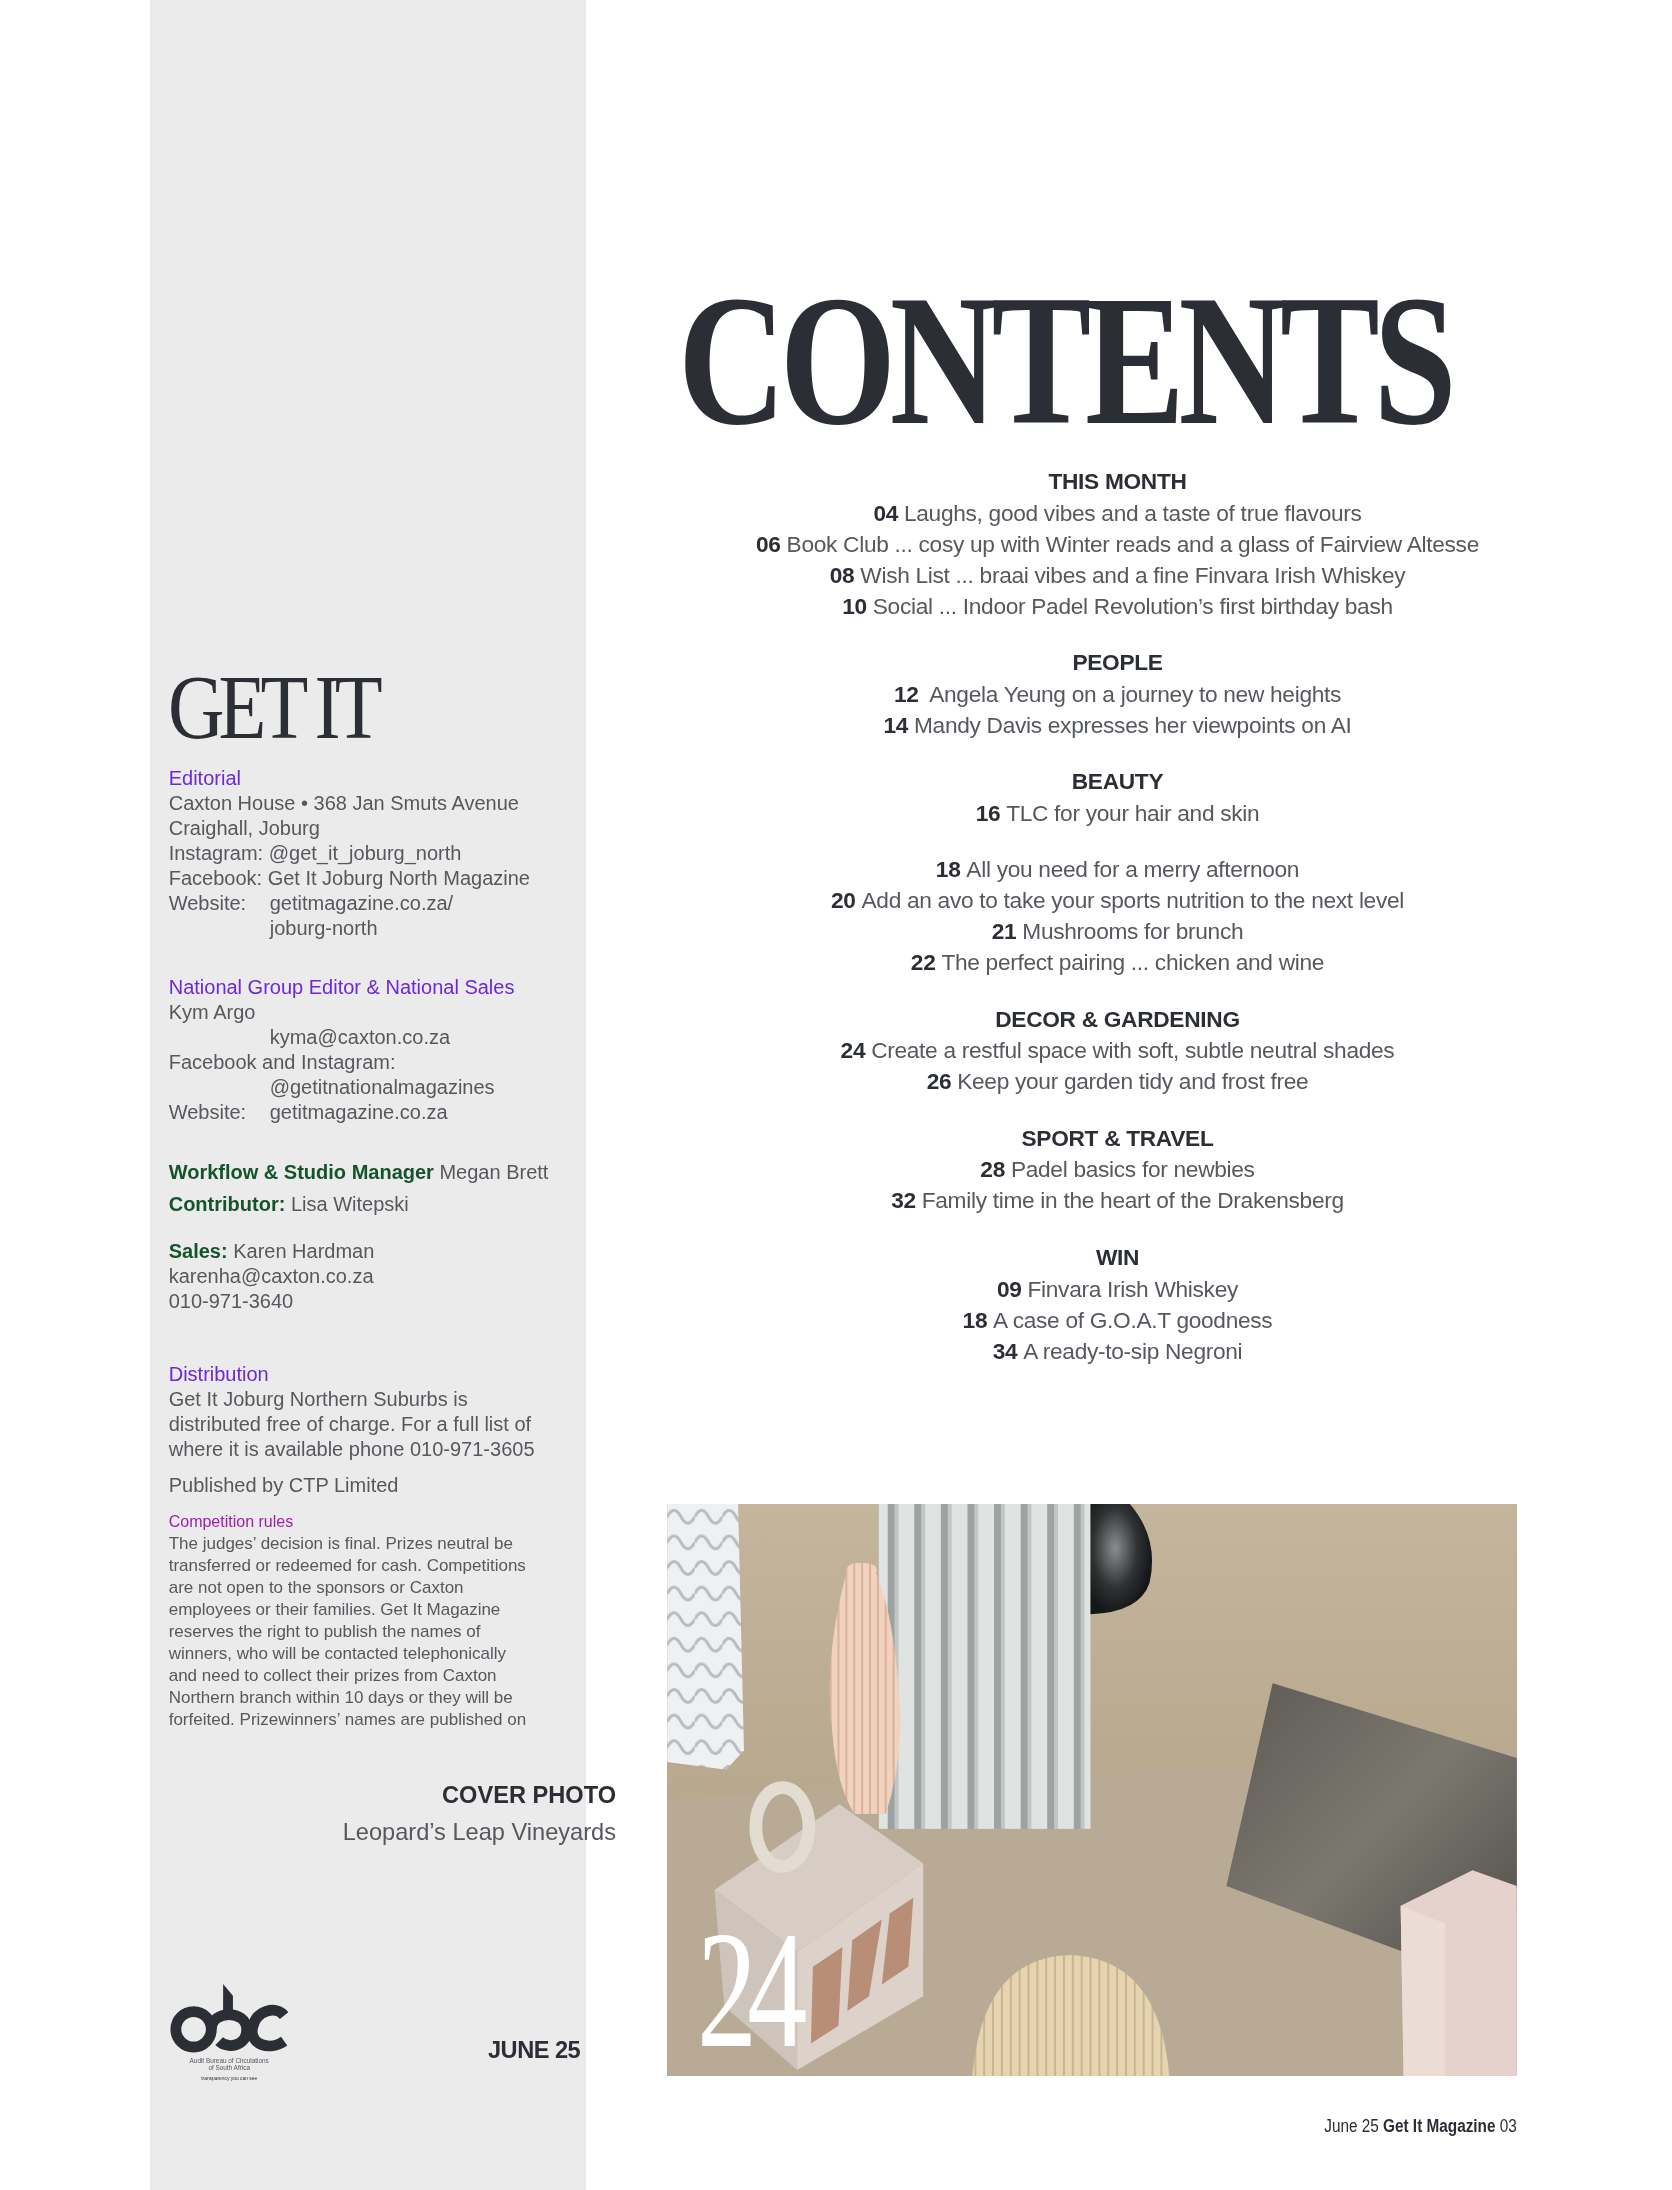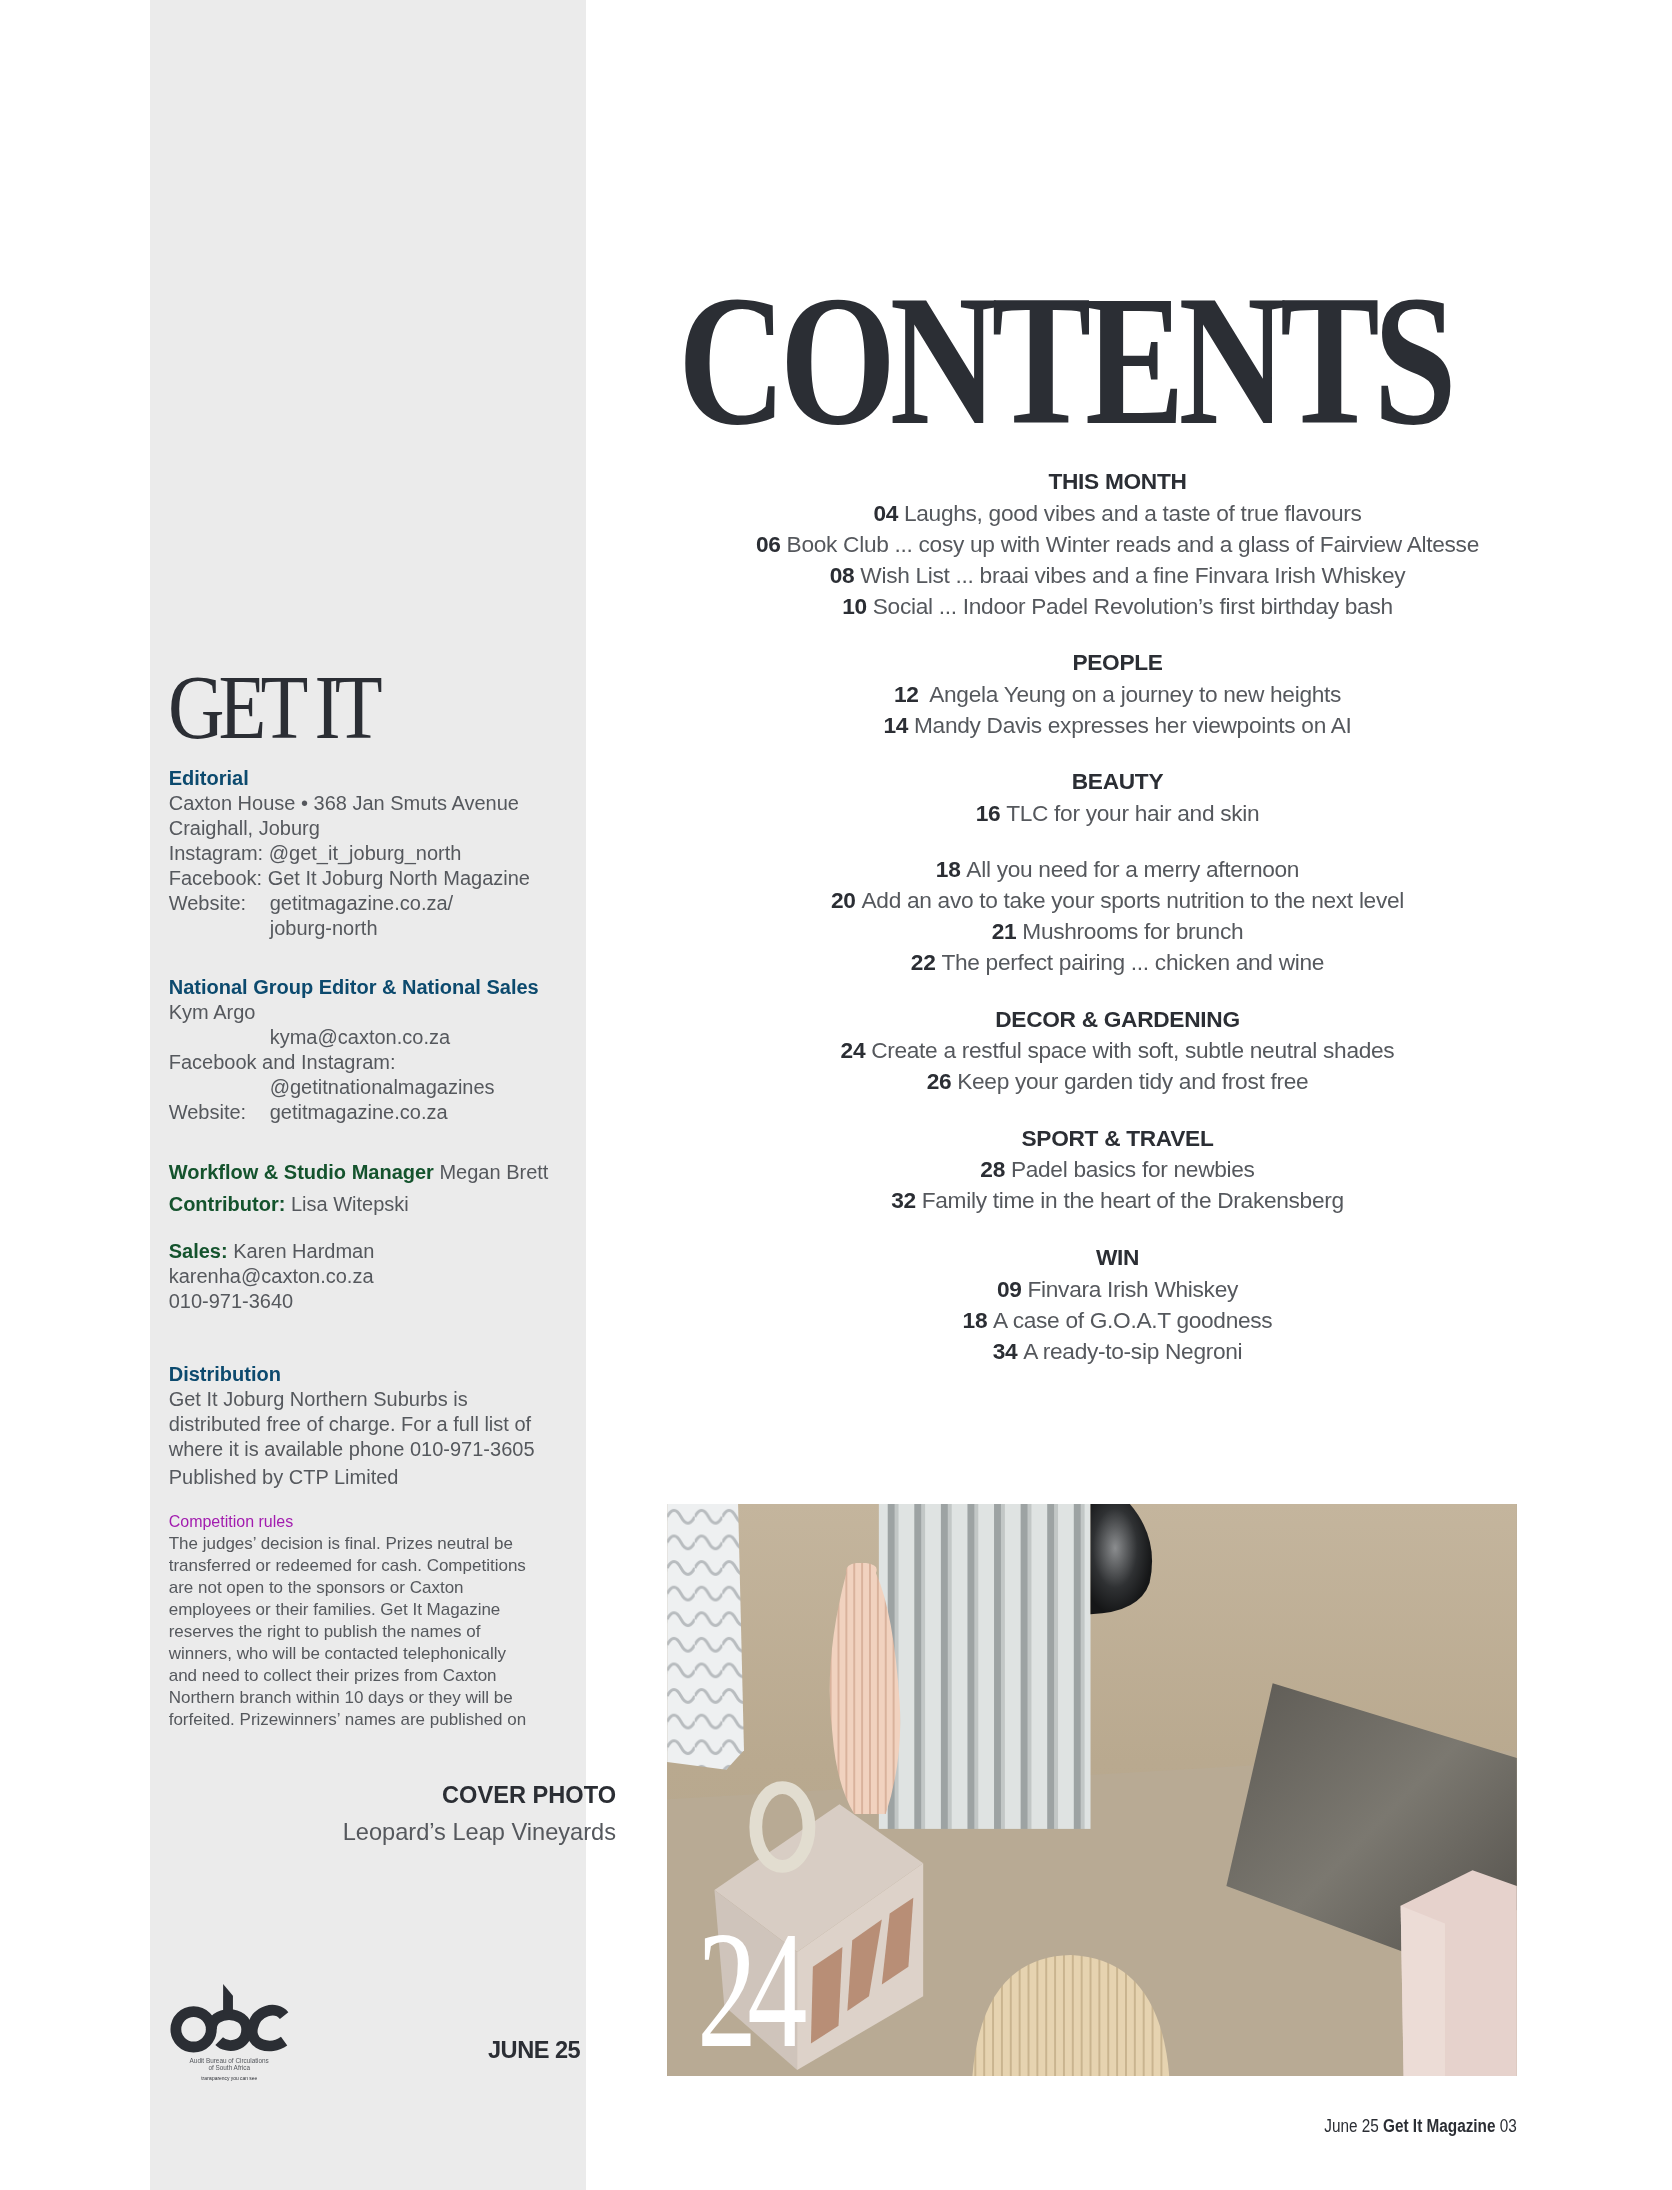--- a/index.html
+++ b/index.html
@@ -11,21 +11,21 @@
     position: absolute; left: 150px; top: 0; width: 436px; height: 2191px;
     background: #ebebeb;
   }
   .brand {
     position: absolute; left: 17.7px; top: 662px;
     font-family: "Liberation Serif", serif; font-size: 91px; line-height: 1;
     color: #2b2e34; letter-spacing: -6.9px; transform: scaleX(0.86); transform-origin: left top;
     font-weight: normal;
   }
   .side-block { position: absolute; left: 18.7px; width: 433px; font-size: 20px; line-height: 25px; color: #55585d; }
-  .side-block .hd { font-weight: bold; color: #0c4a6e; }
+  .side-block .hd { font-weight: normal; color: #6d28d9; }
   .side-block .row { display: flex; white-space: nowrap; }
   .side-block .row .lbl { width: 101px; flex: none; }
   .side-block .indent { padding-left: 101px; white-space: nowrap; }
   .side-block p { white-space: nowrap; }
   .side-block .inline-hd { font-weight: bold; color: #14532d; }
 
   .comp { position: absolute; left: 18.7px; top: 1511px; width: 433px; font-size: 17px; line-height: 22px; color: #55585d; }
   .comp .hd { font-weight: normal; color: #a21caf; font-size: 16px; }
 
   .cover { position: absolute; left: 0; width: 466px; top: 1781px; text-align: right; }
@@ -115,21 +115,21 @@
     </p>
     <p>karenha@caxton.co.za</p>
     <p>010-971-3640</p>
   </section>
 
   <section class="side-block" style="top:1362px">
     <p class="hd">Distribution</p>
     <p>Get It Joburg Northern Suburbs is</p>
     <p>distributed free of charge. For a full list of</p>
     <p>where it is available phone 010-971-3605</p>
-    <p style="margin-top:3px">Published by CTP Limited</p>
+    <p style="margin-top:11px">Published by CTP Limited</p>
   </section>
 
   <section class="comp">
     <p class="hd">Competition rules</p>
     <p>The judges’ decision is final. Prizes neutral be</p>
     <p>transferred or redeemed for cash. Competitions</p>
     <p>are not open to the sponsors or Caxton</p>
     <p>employees or their families. Get It Magazine</p>
     <p>reserves the right to publish the names of</p>
     <p>winners, who will be contacted telephonically</p>

